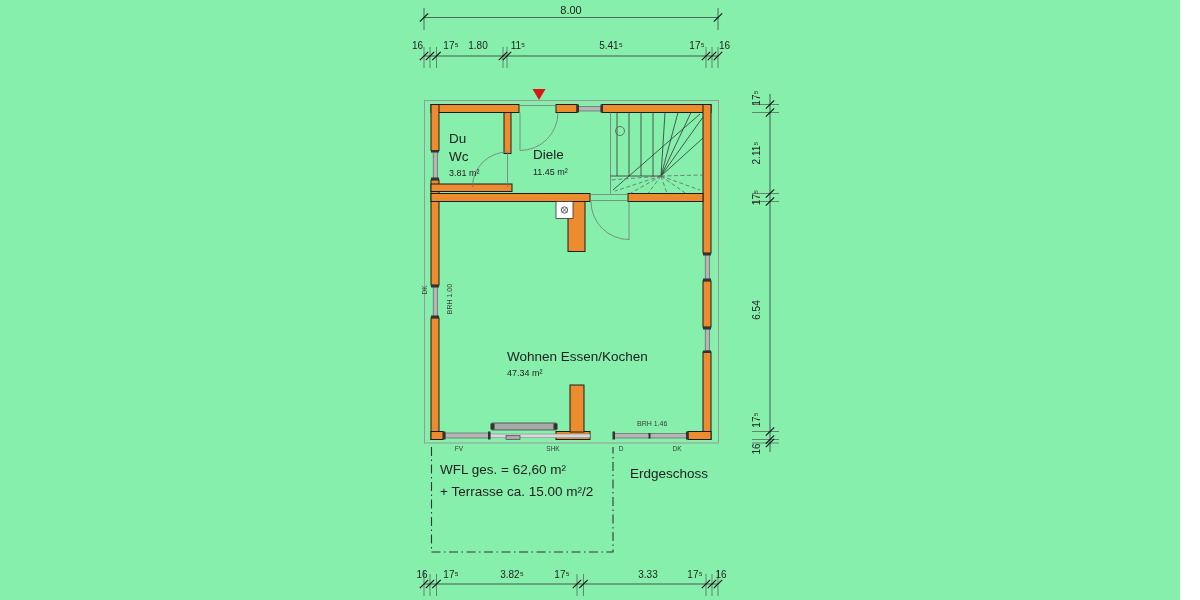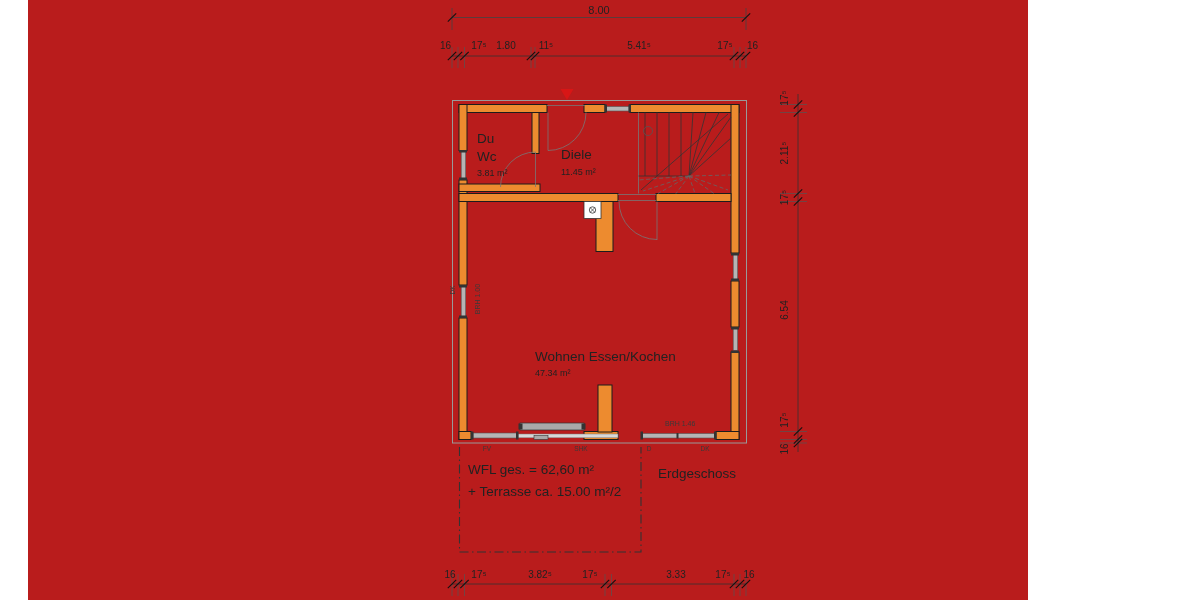--- a/index.html
+++ b/index.html
@@ -1,16 +1,16 @@
 <!DOCTYPE html>
 <html><head>
 <meta charset="utf-8">
 <style>
   html,body{margin:0;padding:0;background:#ffffff;}
-  .stage{position:relative;width:1000px;height:600px;background:#b91c1c;overflow:hidden;margin-left:28px;}
+  .stage{position:relative;width:1180px;height:600px;background:#86efac;overflow:hidden;}
   svg text{font-family:"Liberation Sans","DejaVu Sans",sans-serif;fill:#222;}
   .dim{font-size:10px;}
   .dimtotal{font-size:11px;}
   .room{font-size:13.5px;}
   .area{font-size:9px;}
   .tiny{font-size:6.5px;fill:#3a3a3a;}
   .brh{font-size:7px;fill:#3a3a3a;}
   .summary{font-size:13.5px;}
 </style>
 </head>

